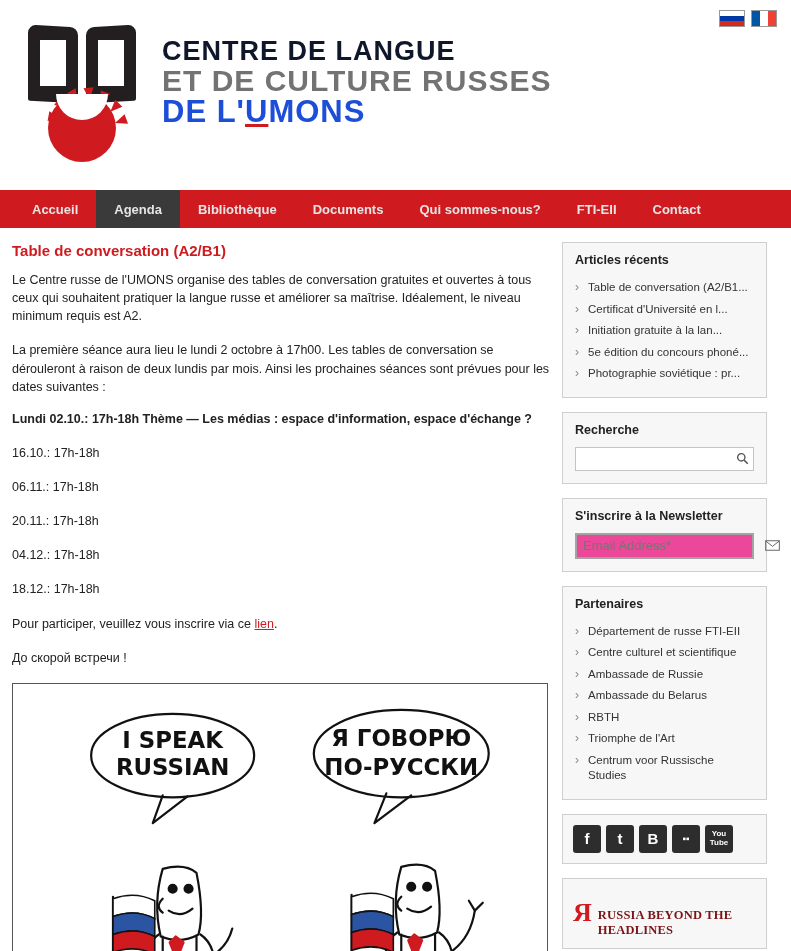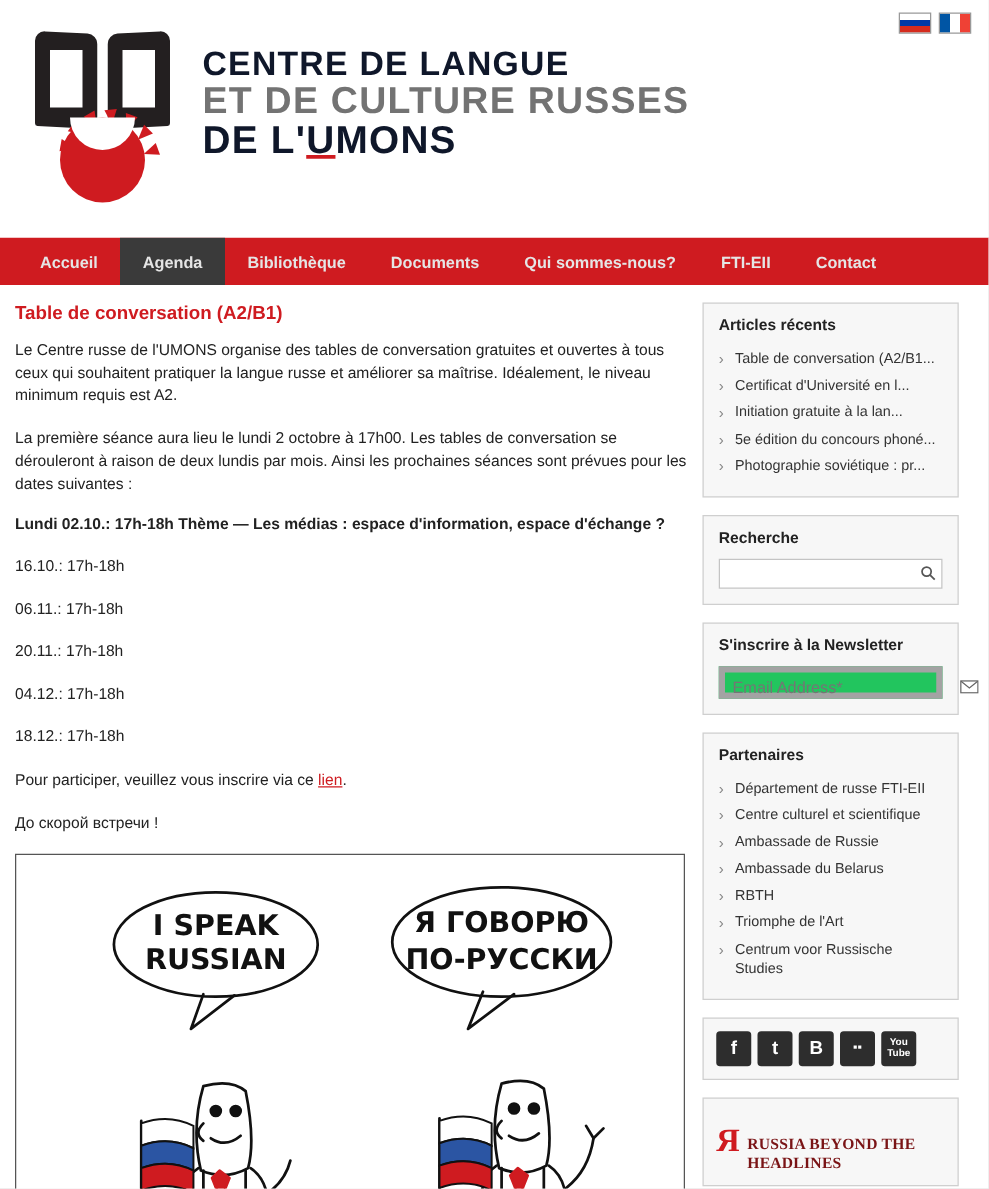--- a/index.html
+++ b/index.html
@@ -98,21 +98,21 @@
     left: 162px; top: 38px;
   }
   .t-line {
     font-weight: bold;
     letter-spacing: 1px;
     line-height: 1.02;
     white-space: nowrap;
   }
   .t1 { font-size: 27px; color: #0f172a; }
   .t2 { font-size: 30px; color: #737373; }
-  .t3 { font-size: 31px; color: #0f172a; }
+  .t3 { font-size: 31px; color: #1d4ed8; }
   .t3 u { text-decoration: underline; text-decoration-color: #cf1b20; }
 
   
   .nav {
     background: #cf1b20;
     height: 38px;
     display: flex;
     align-items: stretch;
     padding-left: 14px;
   }
@@ -204,24 +204,24 @@
     font-size: 11px;
     background: transparent;
   }
   .searchbtn {
     width: 22px; height: 22px;
     display: flex; align-items: center; justify-content: center;
     color: #555;
   }
   .newsrow {
     display: flex;
-    border: 5px solid #a3a3a3;
-    background: #22c55e;
+    border: 2px solid #a3a3a3;
+    background: #ec4899;
     height: 26px;
-    align-items: flex-start;
+    align-items: center;
   }
   .newsrow input {
     border: 0; outline: 0;
     flex: 1;
     height: 24px;
     padding: 0 6px;
     font-size: 13px;
     color: #333;
     background: transparent;
   }

